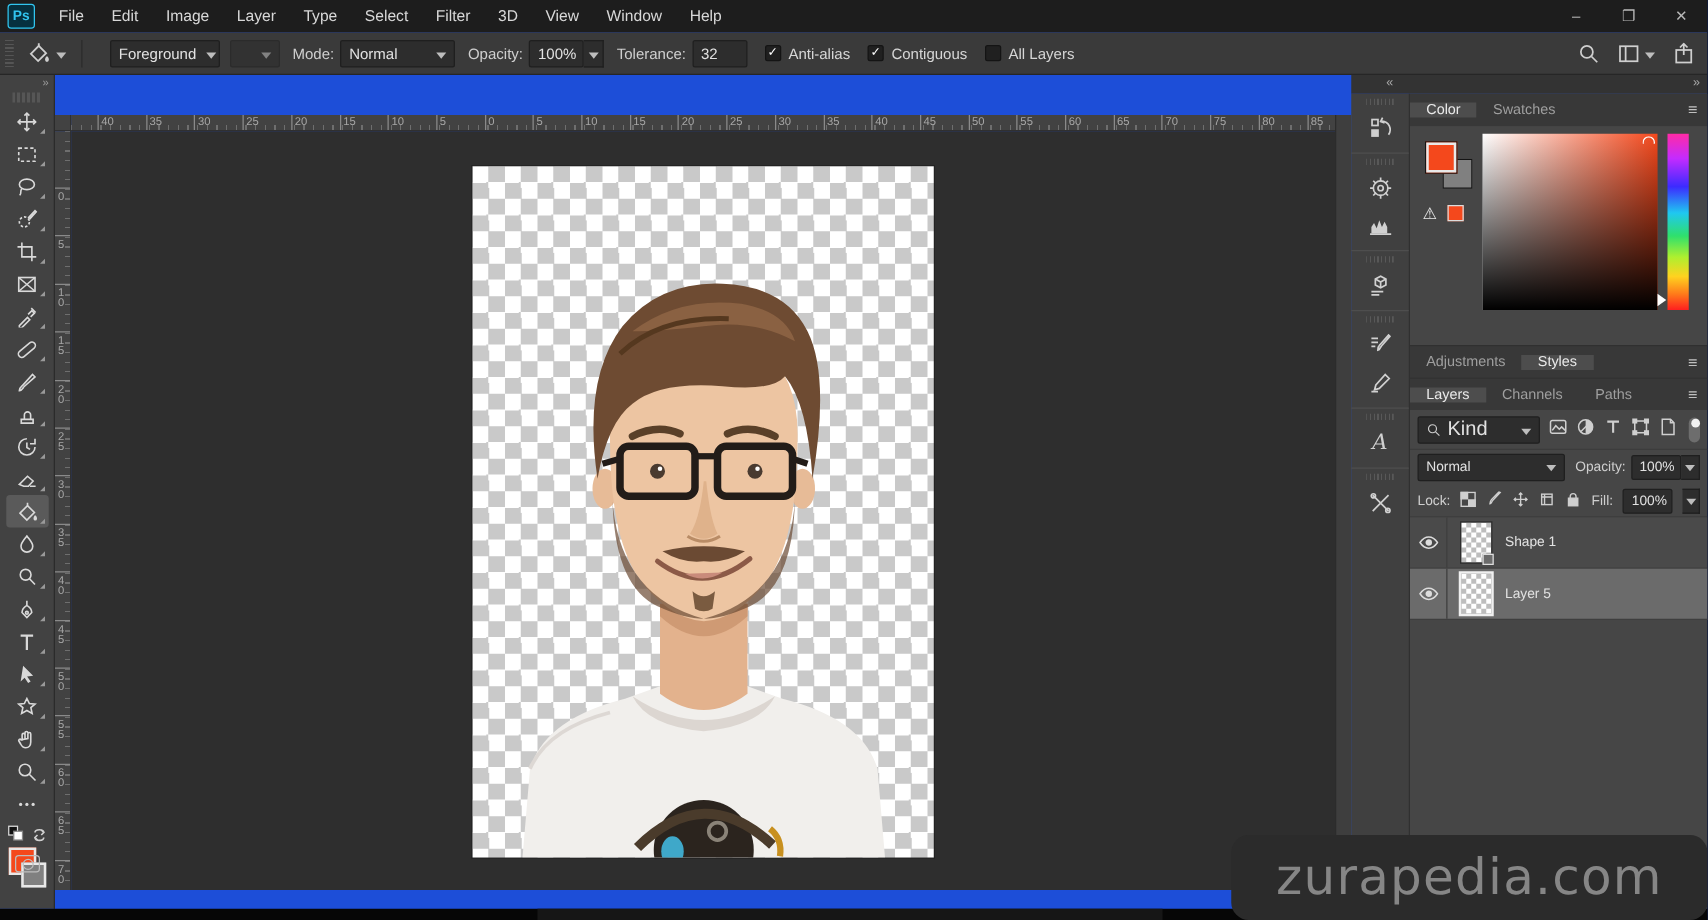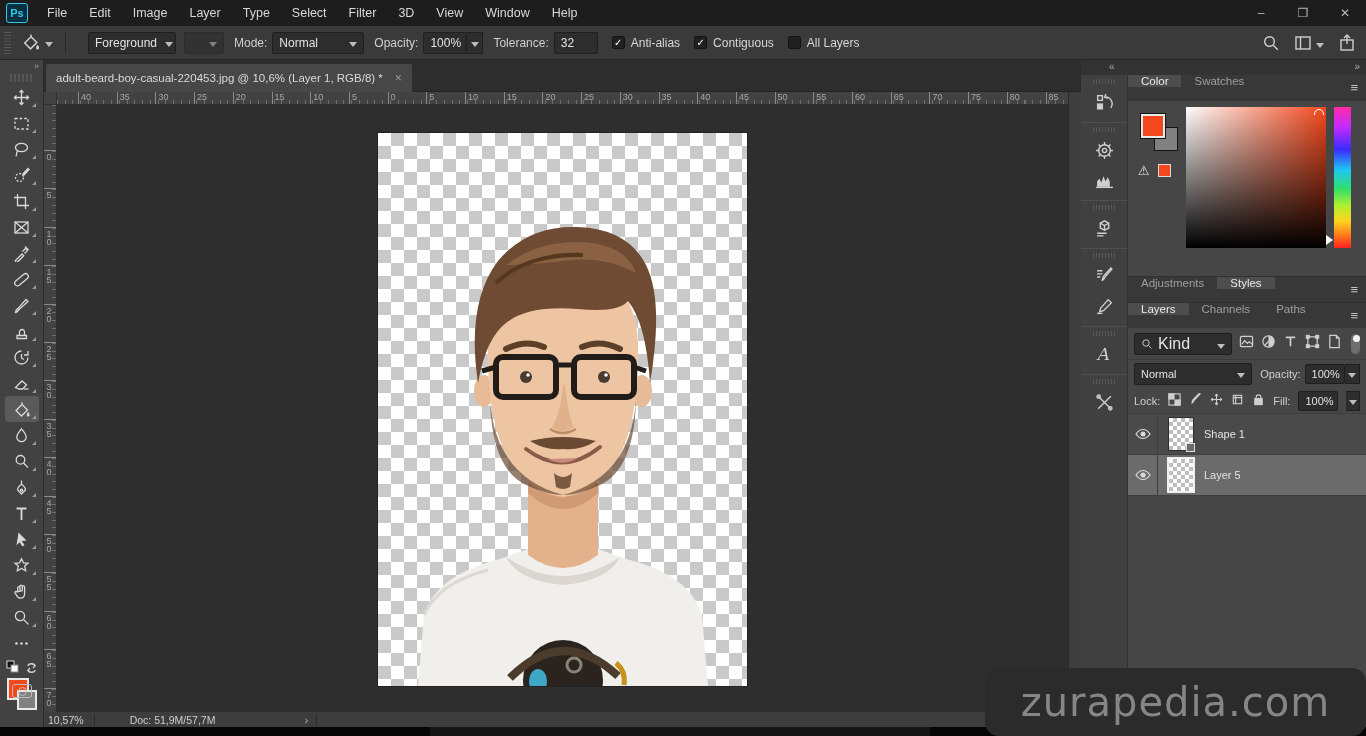--- a/index.html
+++ b/index.html
@@ -69,21 +69,21 @@
   
   #dock-header { position:absolute; left:1081px; top:60px; width:285px; height:15px; background:#333333; font-size:10px; color:#a8a8a8; }
   #dock-strip { position:absolute; left:1081px; top:75px; width:47px; height:652px; background:#404040; border-right:1px solid#303030; }
   .strip-group { border-top:1px solid #4e4e4e; padding:3px 0 5px; }
   .strip-grip { height:5px; margin:1px 12px 3px; background:repeating-linear-gradient(90deg,#585858 0 1px,transparent 1px 3px); }
   .dock-icon { width:40px; height:30px; margin:0 auto; display:flex; align-items:center; justify-content:center; }
   .dock-icon svg { width:19px; height:19px; stroke:#d0d0d0; fill:none; stroke-width:1.3; }
   .glyph-a { font-family:"DejaVu Serif","Liberation Serif",serif; font-style:italic; font-size:17px; color:#d0d0d0; }
 
   #panel-col { position:absolute; left:1128px; top:75px; width:238px; height:652px; background:#464646; }
-  .ptabs { height:26px; background:#383838; display:flex; align-items:flex-start; font-size:11.5px; position:relative; }
+  .ptabs { height:26px; background:#383838; display:flex; align-items:center; font-size:11.5px; position:relative; }
   .ptab { padding:0 13px; display:flex; align-items:center; color:#9f9f9f; }
   .ptab.active { background:#4d4d4d; color:#eaeaea; }
   .pmenu { position:absolute; right:8px; top:7px; color:#c0c0c0; font-size:13px; line-height:12px; }
 
   
   #color-body { height:175px; position:relative; background:#464646; }
   #cp-fg { position:absolute; left:12px; top:12px; width:26px; height:26px; border:1px solid #141414; outline:2px solid #e9e9e9; outline-offset:-3px; z-index:2; }
   #cp-bg { position:absolute; left:26px; top:26px; width:24px; height:24px; background:#808080; border:1px solid #141414; z-index:1; }
   #cp-warn { position:absolute; left:10px; top:62px; font-size:13px; color:#e8e8e8; }
   #cp-warn-swatch { position:absolute; left:30px; top:63px; width:13px; height:13px; border:1px solid #dcdcdc; }
@@ -379,26 +379,20 @@
             <path d="M3 6c0-3 7-3 7 0M10 10c0 3-7 3-7 0" stroke="#cfcfcf" fill="none" stroke-width="1.3"></path>
             <path d="M8 4l2 2-2 2M5 12l-2-2 2-2" stroke="#cfcfcf" fill="none" stroke-width="1.3"></path>
           </svg>
       </div>
       <div id="fg-swatch" style="background: rgb(244, 72, 28);"></div>
       <div id="bg-swatch" style="background: rgb(128, 128, 128);"></div>
       <div id="mask-btn"></div>
     </div>
   </div>
 
-  <div id="tabbar">
-    <div id="doc-tab">
-      <span>adult-beard-boy-casual-220453.jpg @ 10,6% (Layer 1, RGB/8) *</span>
-      <span id="doc-close">×</span>
-    </div>
-  </div>
 
   <div id="ruler-corner"></div>
   <div id="hruler">
       <span class="hr-label" style="left: 21px;">40</span>
       <span class="hr-label" style="left: 59.7px;">35</span>
       <span class="hr-label" style="left: 98.4px;">30</span>
       <span class="hr-label" style="left: 137.1px;">25</span>
       <span class="hr-label" style="left: 175.8px;">20</span>
       <span class="hr-label" style="left: 214.5px;">15</span>
       <span class="hr-label" style="left: 253.2px;">10</span>
@@ -702,25 +696,20 @@
               <path d="M1 6s3-4.5 7-4.5S15 6 15 6s-3 4.5-7 4.5S1 6 1 6z"></path>
               <circle cx="8" cy="6" r="2" fill="#dcdcdc"></circle>
             </svg>
           </div>
         <div class="thumb bracketed"></div>
         <span>Layer 5</span>
       </div>
     </div>
   </div>
 
-  <div id="statusbar">
-    <span id="status-zoom">10,57%</span>
-    <span id="status-doc">Doc: 51,9M/57,7M</span>
-    <span id="status-chev">›</span>
-  </div>
 
   <div id="bottombar">
       <div id="bottombar-light"></div>
     </div>
 
   <div id="watermark">
     <span>zurapedia.com</span>
   </div>
 
 </div>

